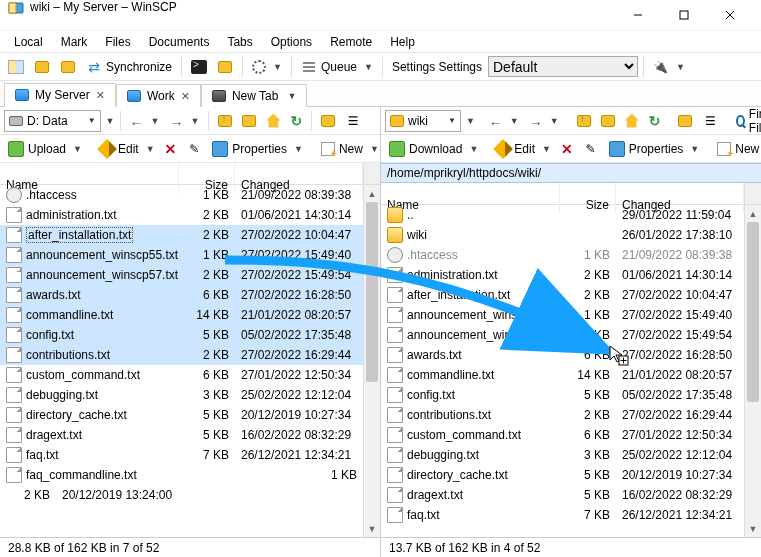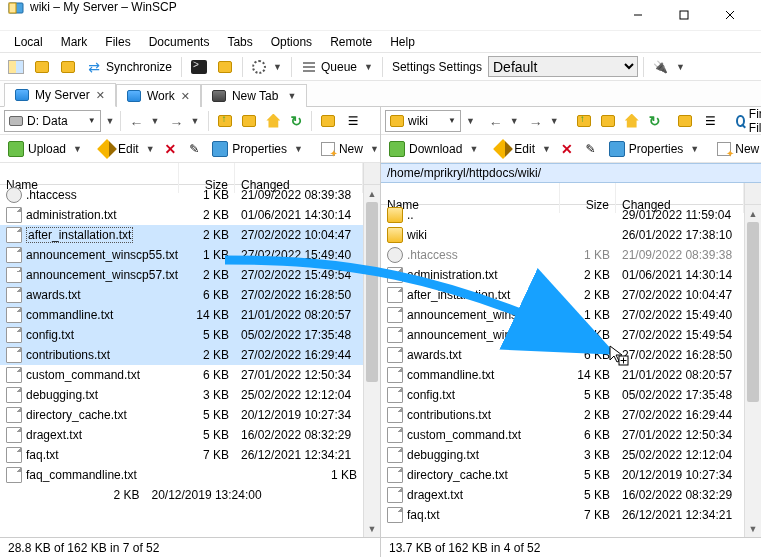--- a/index.html
+++ b/index.html
@@ -51,21 +51,21 @@
   .listhead { display:flex; height:22px; border-bottom:1px solid #ddd; background:#fff; }
   .listhead .col { padding:15px 6px; border-right:1px solid #eee; font-size:12px; }
   .col-name { flex:1; }
   .col-size { width:56px; text-align:right; }
   .col-chg  { width:128px; }
   .scroll-gutter { width:17px; background:#f0f0f0; border-left:1px solid #ddd;}
 
   
   .filebody { flex:1; position:relative; overflow:hidden; display:flex;}
   .filelist { flex:1; overflow:hidden; }
-  .row { display:flex; align-items:center; height:20px; padding:0 0;justify-content:center;}
+  .row { display:flex; align-items:center; height:20px; padding:0 0;}
   .row .c-name { flex:1; display:flex; align-items:center; gap:4px; padding-left:6px; overflow:hidden; white-space:nowrap;}
   .row .c-size { width:56px; text-align:right; padding-right:6px;}
   .row .c-chg  { width:128px; padding-left:6px; white-space:nowrap;}
   .row.sel { background:#cde6ff; }
   .row.focus .fname { border:1px dotted #555; padding:0 1px;}
   .row.dim { color:#888; }
   .fico { width:16px; height:16px; flex:0 0 16px;}
   .fico-file { background:#fff; border:1px solid #999; border-radius:1px; position:relative;}
   .fico-file::after{content:"";position:absolute;top:0;right:0;width:4px;height:4px;background:linear-gradient(135deg,#fff 50%,#999 50%);}
   .fico-folder { background:linear-gradient(#ffe79a,#f6c02e); border:1px solid #c38f00; border-radius:2px;}

